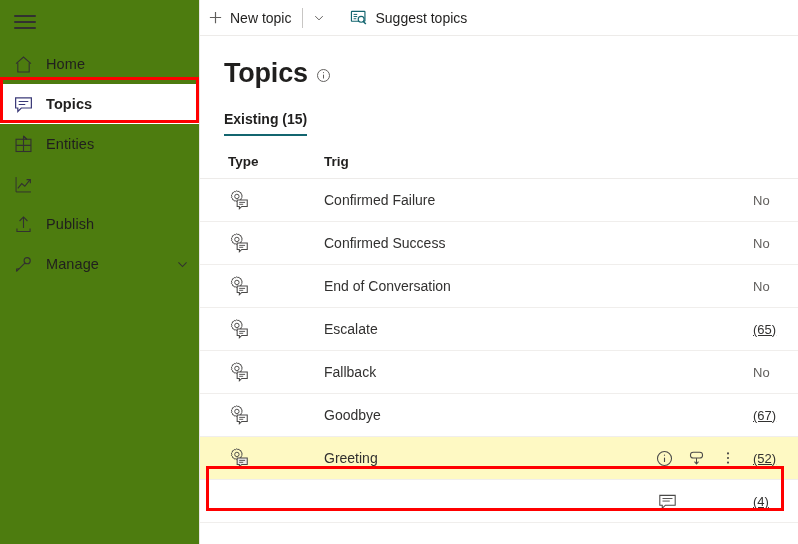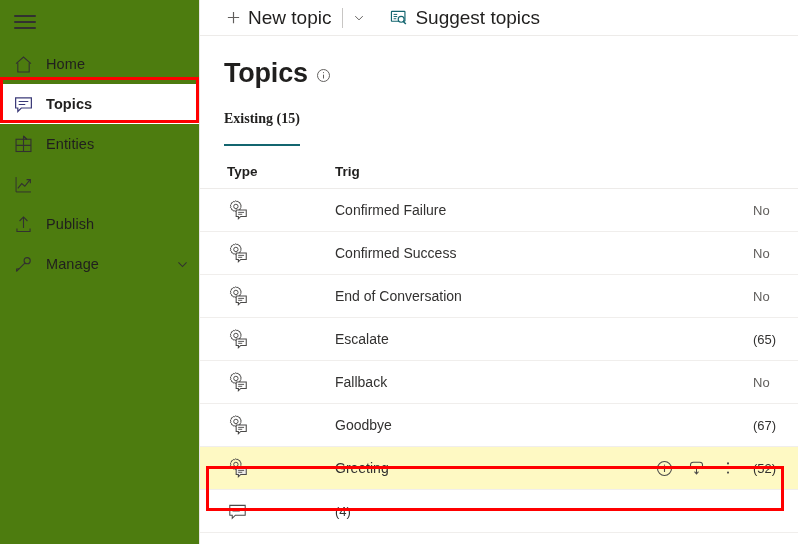--- a/index.html
+++ b/index.html
@@ -56,76 +56,76 @@
     position: absolute; left: 0px; top: 77px;
     width: 199px; height: 46px;
     border: 3px solid #ff0000; pointer-events: none; z-index: 40;
   }
 
   
   .main { flex: 1 1 auto; height: 544px; position: relative; background:#fff; }
 
   .cmdbar {
     height: 36px; display: flex; align-items: center;
-    padding-left: 18px; border-bottom: 1px solid #edebe9;
-    font-size: 19px;
+    padding-left: 0; border-bottom: 1px solid #edebe9;
+    font-size: 14px;
   }
   .cmd-btn {
     display: flex; align-items: center; gap: 7px;
     height: 32px; padding: 0 8px; cursor: pointer; color: #201f1e;
     white-space: nowrap;
   }
   .cmd-sep { width: 1px; height: 20px; background: #c8c6c4; margin: 0 3px; }
   .cmd-caret {
     width: 26px; height: 30px; display:flex; align-items:center;
     justify-content:center; cursor:pointer;
   }
 
   .page-head {
     display: flex; align-items: center; gap: 8px;
     padding: 22px 0 0 24px;
   }
   .page-title { font-size: 27px; font-weight: 600; color: #201f1e; letter-spacing: -0.2px;}
 
   .tabs { display: flex; gap: 26px; padding: 22px 0 0 24px; font-size: 14px; }
-  .tab { position: relative; padding-bottom: 19px; cursor: pointer; color: #605e5c; font-family: Liberation Serif, serif; }
+  .tab { position: relative; padding-bottom: 9px; cursor: pointer; color: #605e5c; }
   .tab.active { color: #201f1e; font-weight: 600; }
   .tab.active::after {
     content:""; position:absolute; left:0; right:0; bottom:0;
     height: 2.5px; background: #13656f;
   }
 
   
   .tbl { margin-top: 9px; width: 100%; }
   .tbl-head {
     display: flex; align-items: center; height: 34px;
     font-size: 13.5px; font-weight: 600; border-bottom: 1px solid #edebe9;
   }
   .tbl-head .th { color: #201f1e; }
   .th-trigger { color: #13656f; }
-  .col-type   { flex: 0 0 124px; padding-left: 16px; margin-left: 11px; }
+  .col-type   { flex: 0 0 124px; padding-left: 28px; }
   .col-name   { flex: 1 1 auto;  padding-left: 0px; }
   .col-trig   { flex: 0 0 45px;  }
 
   .row {
     display: flex; align-items: center; height: 43px;
     border-bottom: 1px solid #f0eeec; font-size: 14px; color: #323130;
-    cursor: pointer; position: relative;
+    cursor: pointer; position: relative; justify-content: flex-end;
   }
   .row.selected { background: #fef9c3; }
   .row .col-type { display:flex; align-items:center; }
   .row .col-name { display:flex; align-items:center; }
   .row .col-trig { font-size: 13px; color: #605e5c; }
   .row-actions {
     display: flex; align-items: center; gap: 14px;
     margin-left: auto; padding-right: 16px;
   }
   .act { width: 18px; height: 18px; display:flex; align-items:center;
          justify-content:center; cursor:pointer; }
-  .link-under { color: #323130; }
+  .link-under { text-decoration: underline; color: #323130; }
 
   .hl-row {
     position: absolute; left: 6px; top: 466px;
     width: 578px; height: 45px;
     border: 3px solid #ff0000; pointer-events: none; z-index: 40;
   }
 
   svg { display: block; }
 </style>
 </head>

